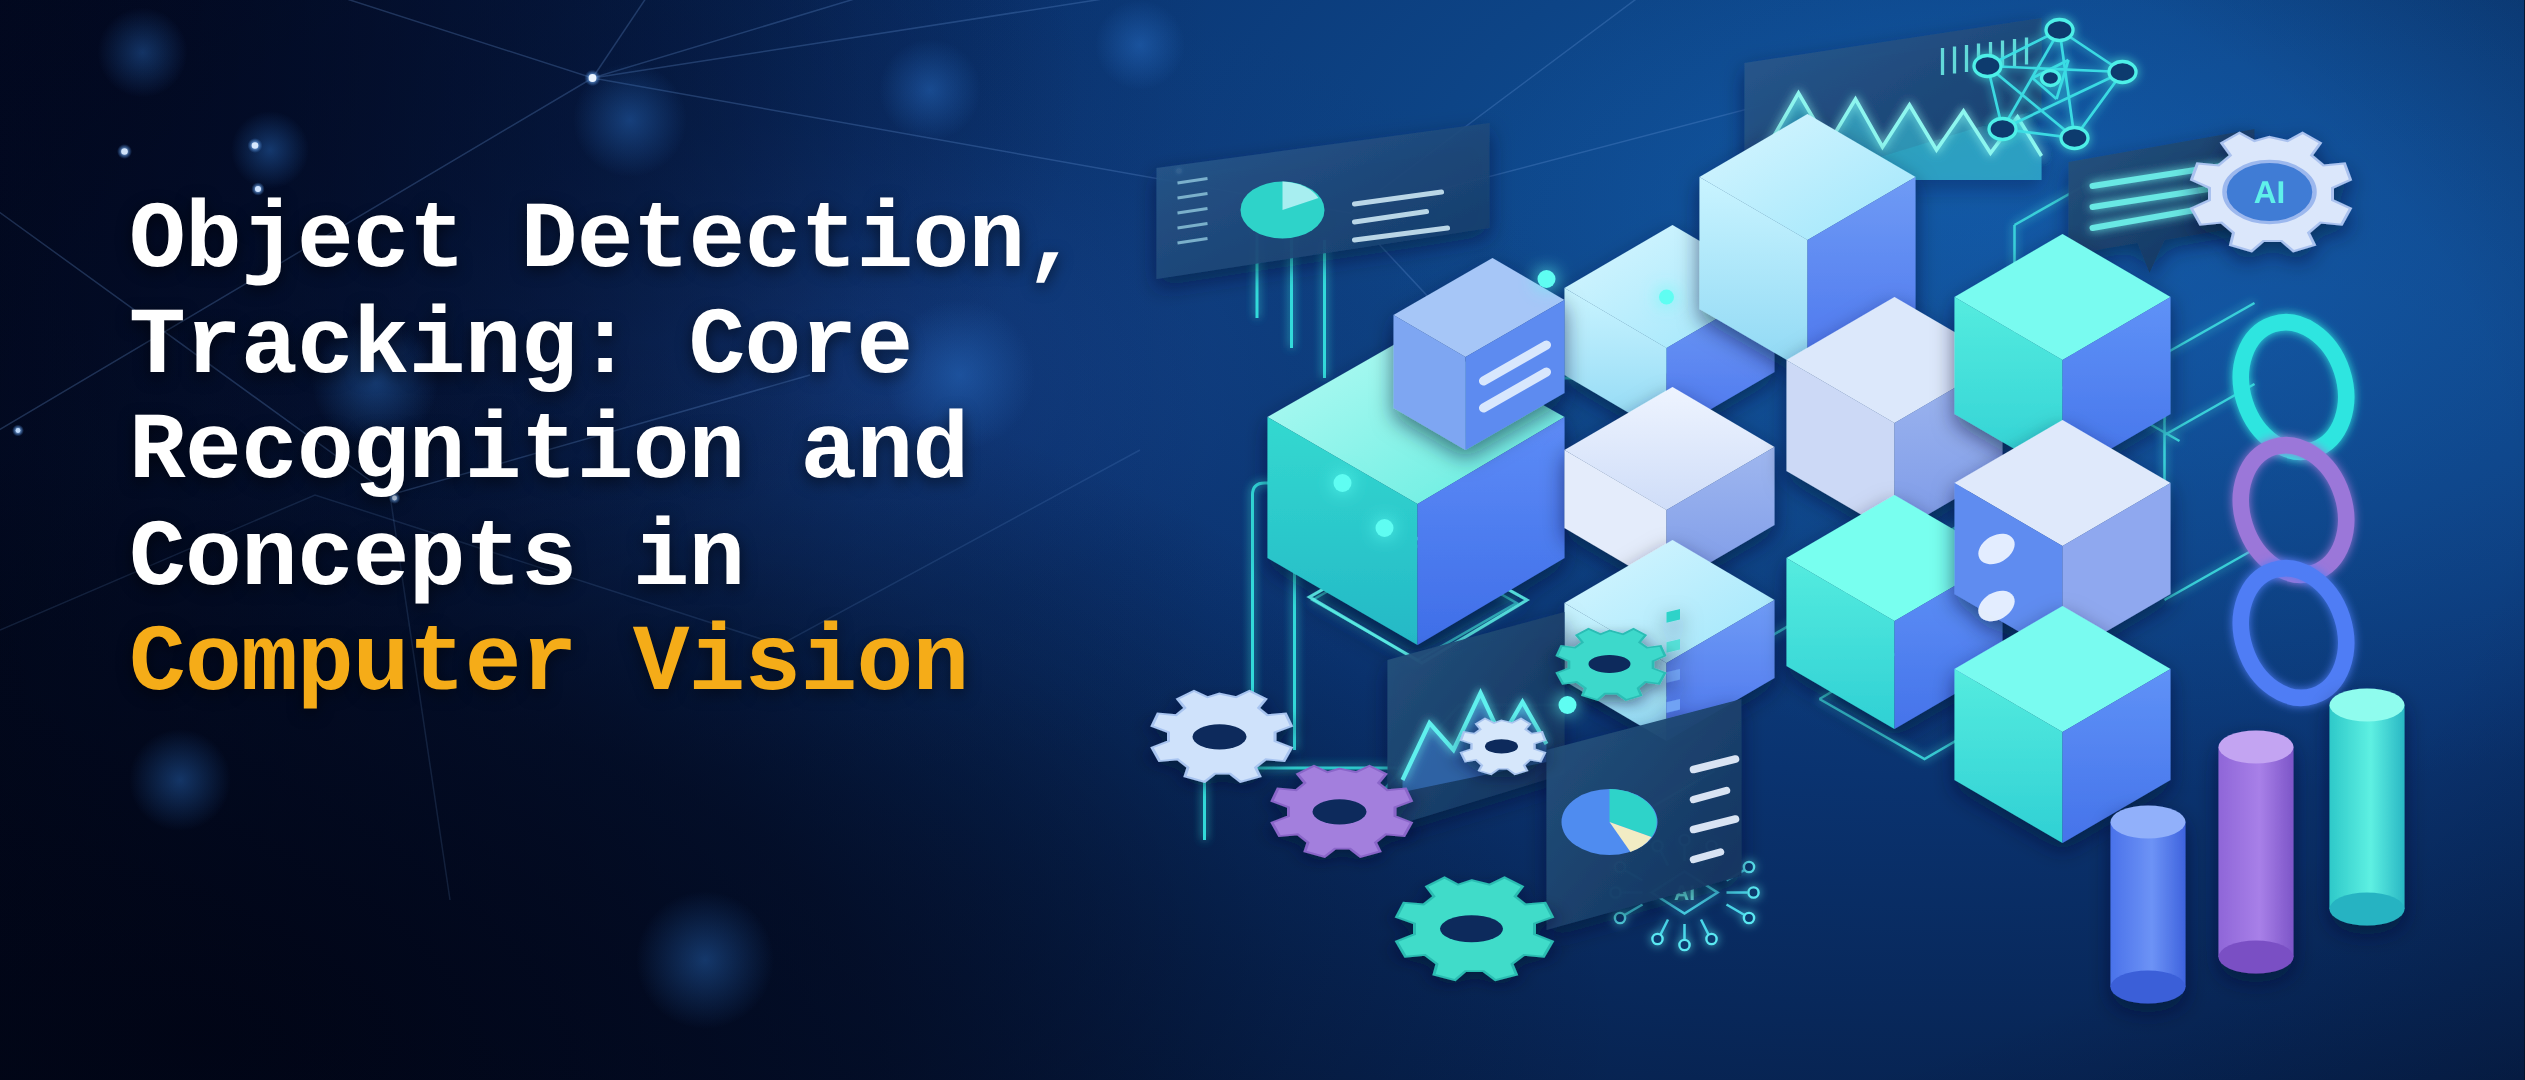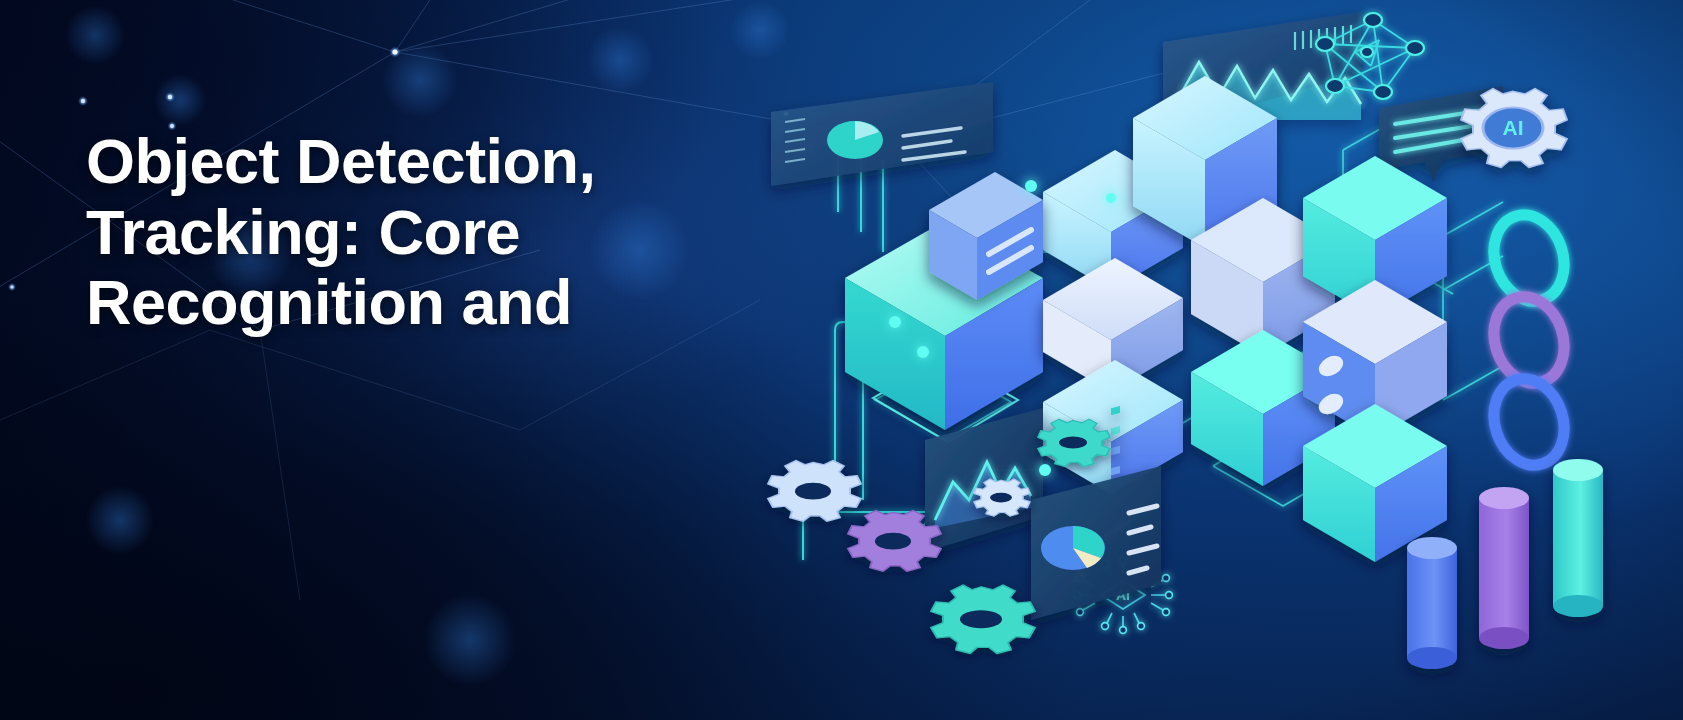--- a/index.html
+++ b/index.html
@@ -49,20 +49,21 @@
     z-index:8;
   }
   .headline .line{
     font-size:63px;
     line-height:1.12;
     font-weight:bold;
     color:#ffffff;
     letter-spacing:-0.5px;
     text-shadow:0 3px 10px rgba(0,0,0,0.55);
     white-space:nowrap;
+    font-family:Liberation Mono, monospace;
   }
   .headline .line.accent{
     color:#f5ac18;
     text-shadow:0 3px 10px rgba(0,0,0,0.5);
   }
 
   
   .illustration{
     position:absolute;
     right:0; top:0;
@@ -140,20 +141,22 @@
       </g>
     </svg>
   </div>
 
   <div class="bg-vignette"></div>
 
   <div class="headline">
     <div class="line">Object Detection,</div>
     <div class="line">Tracking: Core</div>
     <div class="line">Recognition and</div>
+    <div class="line">Concepts in</div>
+    <div class="line accent">Computer Vision</div>
   </div>
 
   <div class="illustration">
     <svg viewBox="0 0 940 720">
       <defs>
         <linearGradient id="cubeTop" x1="0" y1="0" x2="1" y2="1">
           <stop offset="0%" stop-color="#b6fbf4"></stop>
             <stop offset="100%" stop-color="#62ecdf"></stop>
         </linearGradient>
         <linearGradient id="cubeL" x1="0" y1="0" x2="0" y2="1">

